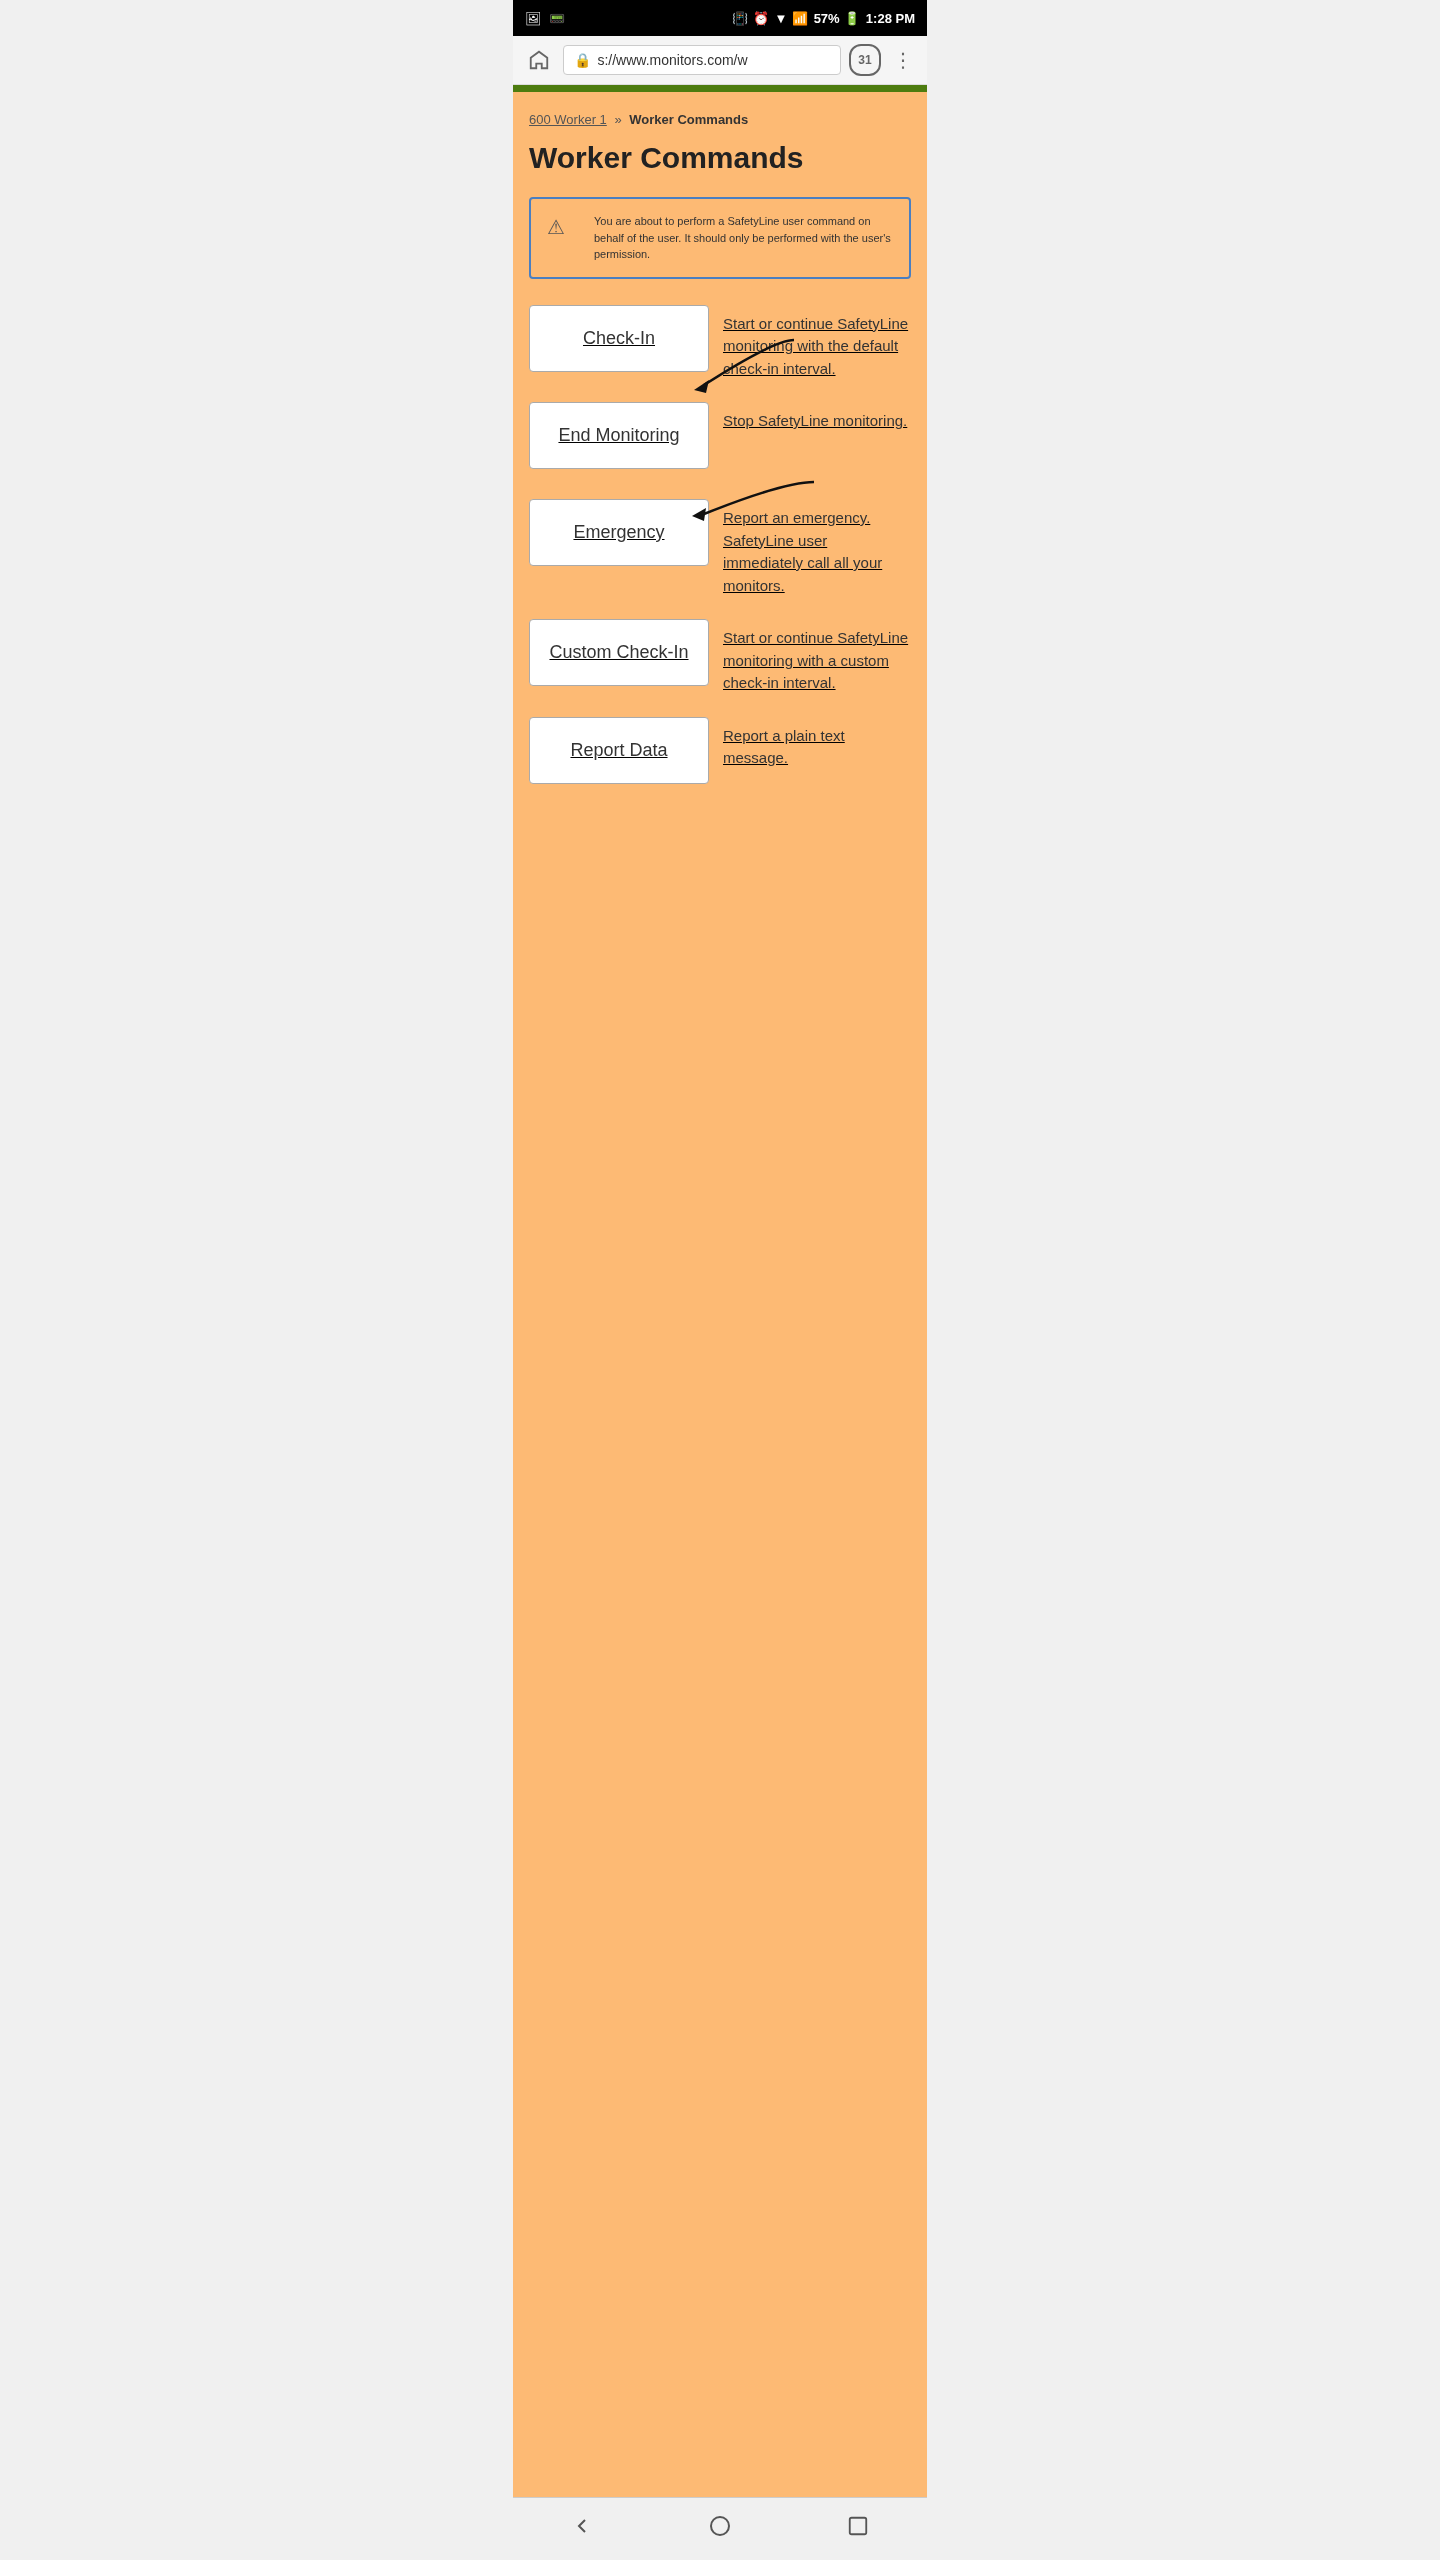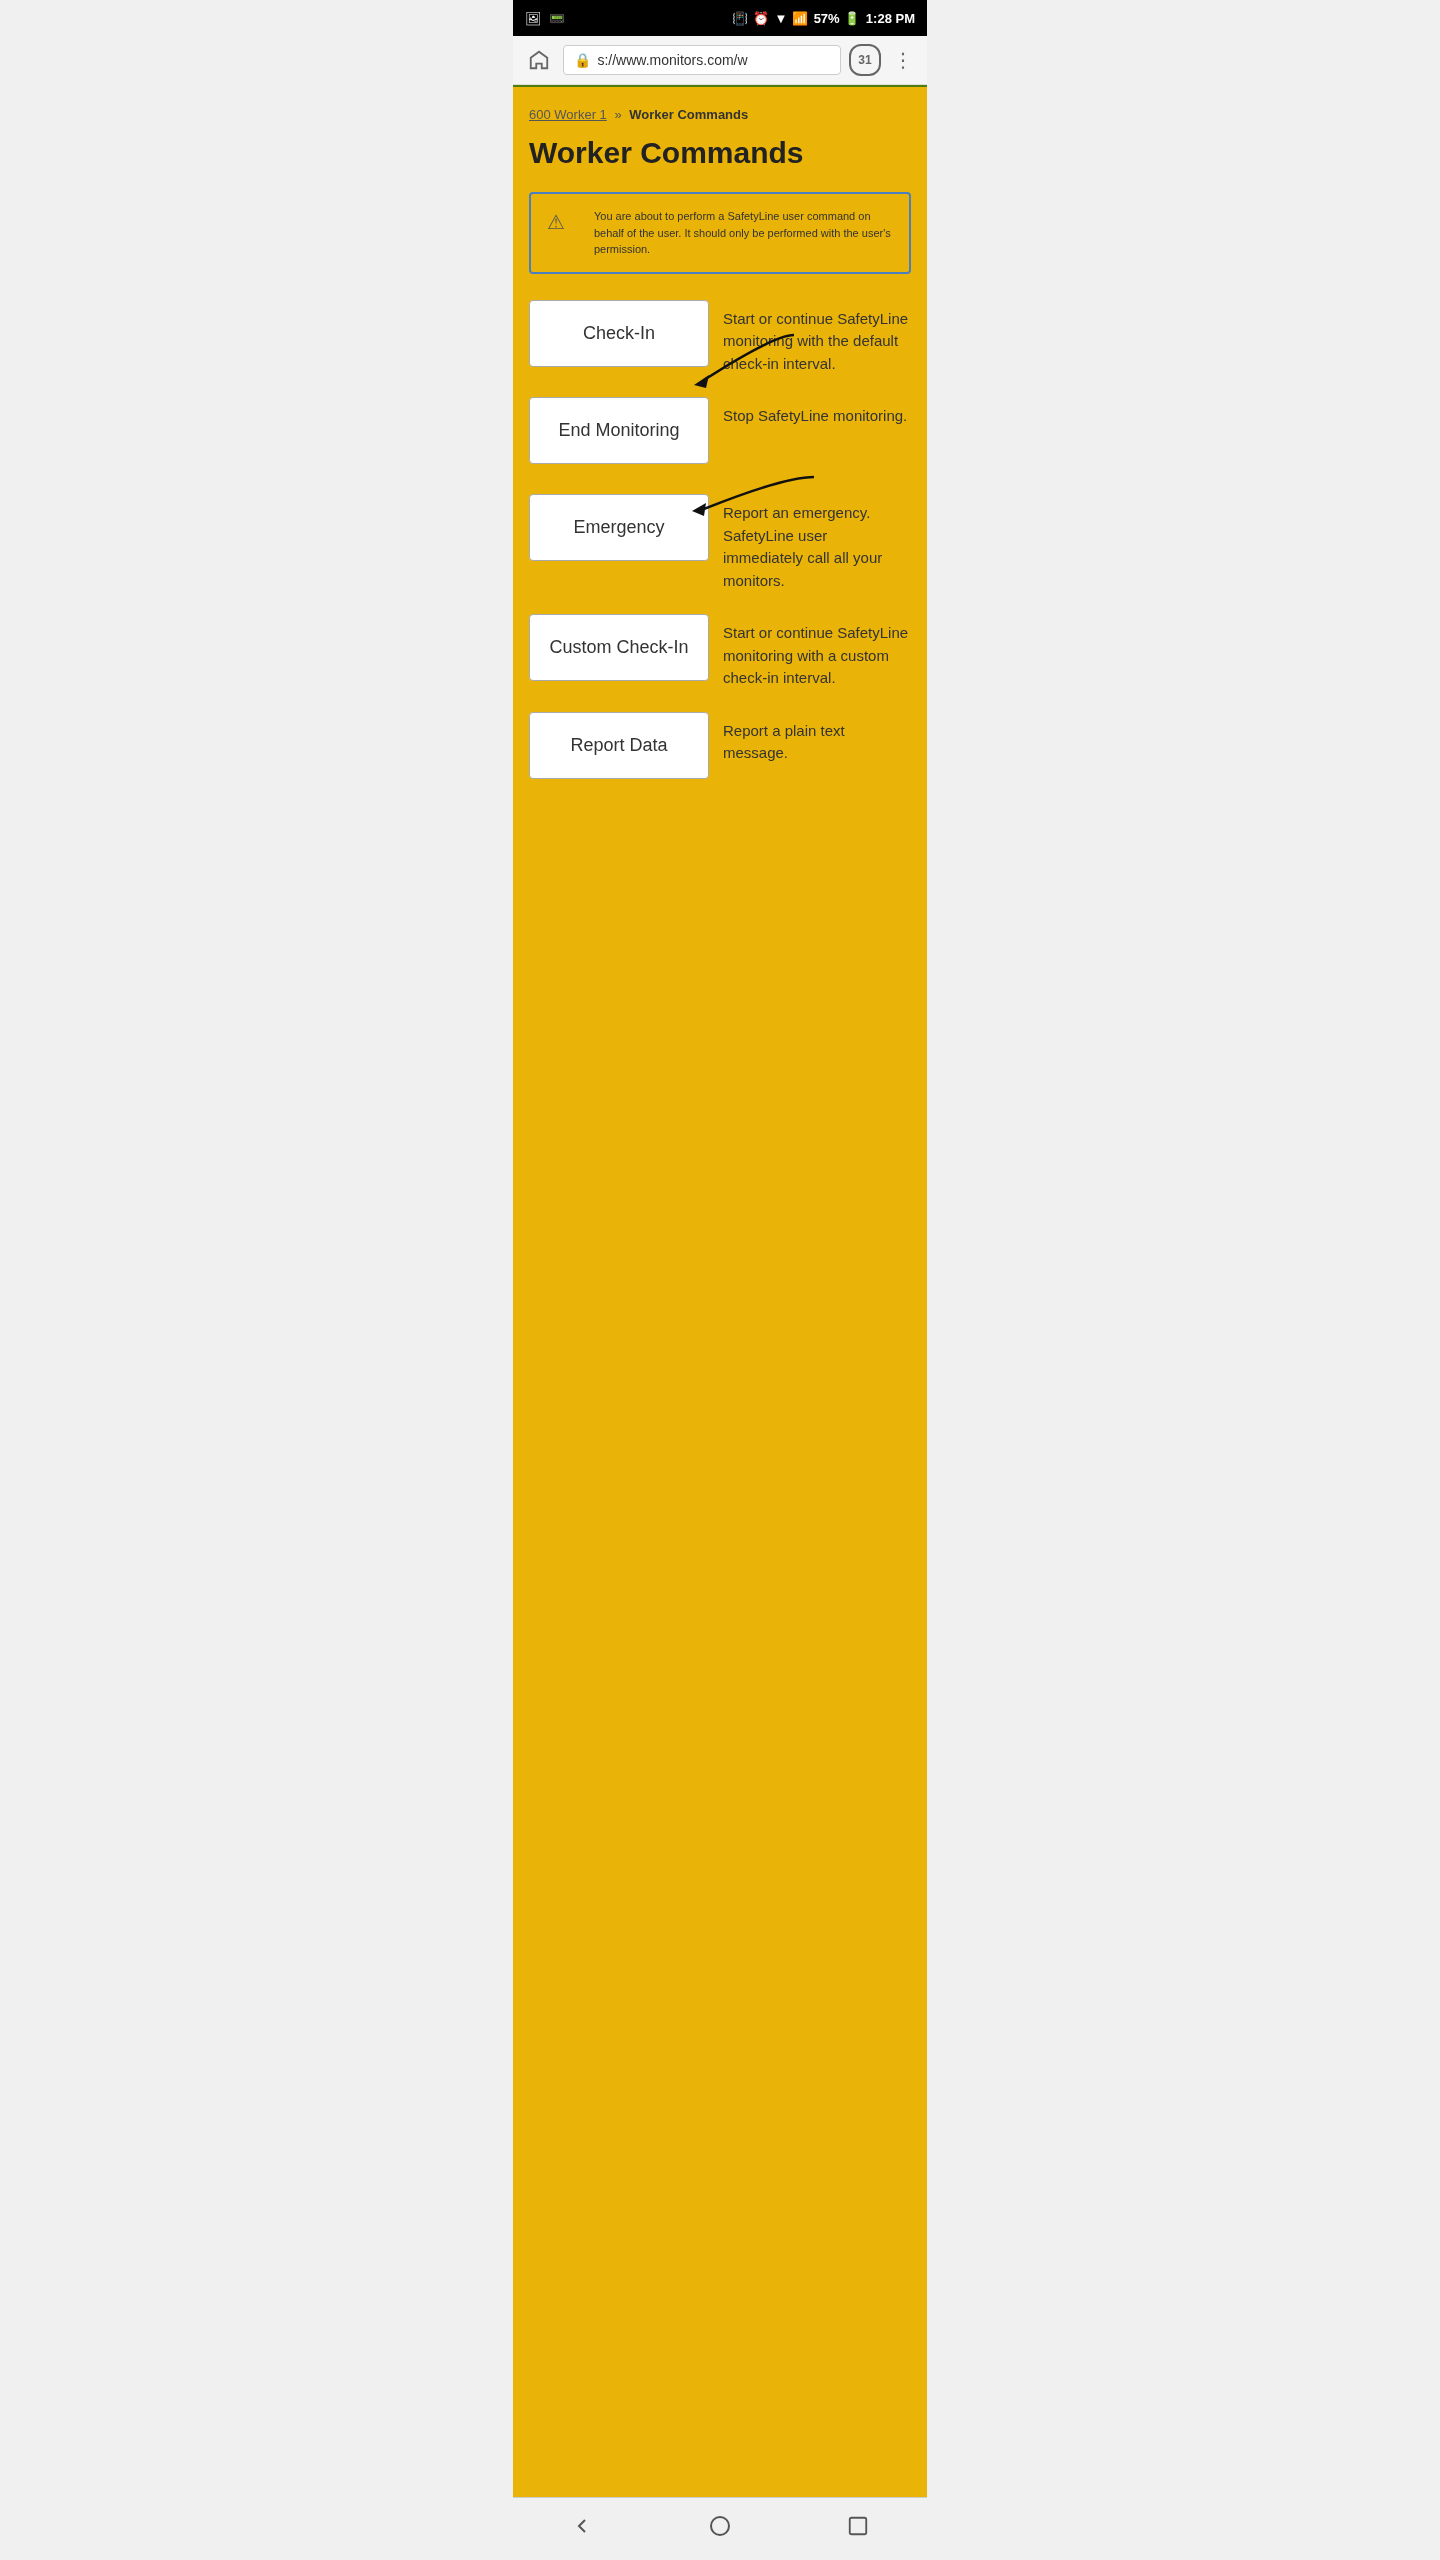--- a/index.html
+++ b/index.html
@@ -87,24 +87,24 @@
     }
     .browser-menu-btn {
       font-size: 20px;
       color: #666;
       cursor: pointer;
       padding: 0 4px;
     }
 
     
     .page-content {
-      background: #eab308;
+      background: #fdba74;
       min-height: calc(100vh - 36px - 56px - 56px);
       padding: 20px 16px;
-      border-top: 2px solid #4d7c0f;
+      border-top: 7px solid #4d7c0f;
     }
 
     
     .breadcrumb {
       font-size: 13px;
       color: #555;
       margin-bottom: 14px;
     }
     .breadcrumb a {
       text-decoration: underline;
@@ -145,20 +145,21 @@
     .warning-text {
       font-size: 11px;
       color: #333;
       line-height: 1.5;
       margin-left: 19px;
     }
 
     
     .commands-section {
       position: relative;
+      text-decoration: underline;
     }
 
     .command-row {
       display: flex;
       align-items: flex-start;
       margin-bottom: 22px;
       gap: 14px;
     }
 
     .command-btn {

